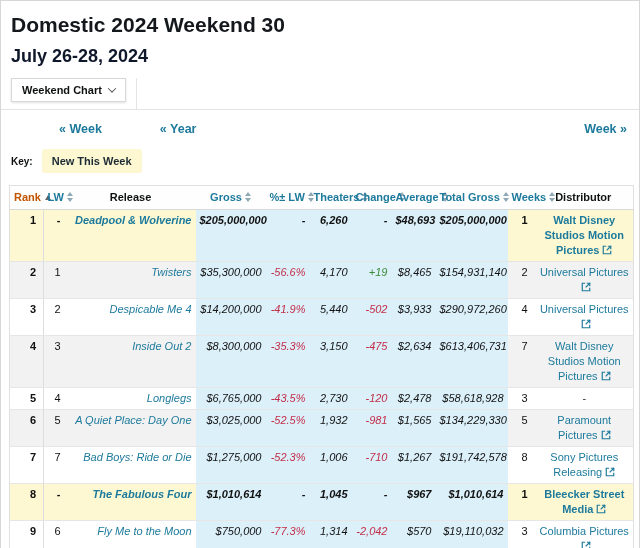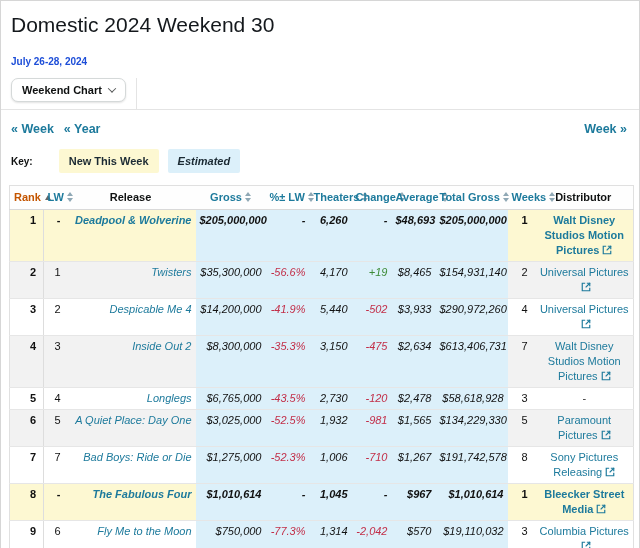--- a/index.html
+++ b/index.html
@@ -4,44 +4,44 @@
 <style>
   * { margin:0; padding:0; box-sizing:border-box; }
   html,body { background:#fff; }
   body { font-family:"Liberation Sans", sans-serif; color:#111; }
   .page {
     position:relative; width:640px; height:548px; overflow:hidden;
     background:#fff; border:1px solid #d6d6d6; border-bottom:none;
   }
   
   .hdr { padding:12px 10px 0 10px; }
-  .title { font-size:21px; font-weight:400; color:#14181c; letter-spacing:0; }
-  .date { margin-top:19px; font-size:10px; font-weight:700; color:#1d4ed8; }
+  .title { font-size:21px; font-weight:700; color:#14181c; letter-spacing:0; }
+  .date { margin-top:9px; font-size:18px; font-weight:700; color:#0f172a; }
   
   .toolbar { margin-top:11px; border-bottom:1px solid #e4e4e4; display:flex; }
   .toolbar .cell { padding:0 10px 7px 10px; border-right:1px solid #e4e4e4; }
   .chart-btn {
     display:inline-flex; align-items:center; gap:7px;
-    background:#fff; border:1px solid #d5d9d9; border-radius:7px;
+    background:#fff; border:1px solid #d5d9d9; border-radius:0;
     box-shadow:0 1px 2px rgba(15,17,17,.12);
     padding:5px 10px; font-size:11px; font-weight:700; color:#0f1111; cursor:pointer;
     font-family:"Liberation Sans", sans-serif;
   }
   .chev { width:6px; height:6px; border-right:1.6px solid #565959; border-bottom:1.6px solid #565959;
     transform:rotate(45deg) translate(-1px,-1px); display:inline-block; }
   
   .nav { display:flex; justify-content:space-between; padding:12px 12px 0 10px;
     font-size:12.5px; font-weight:700; color:var(--link,#1d7a9c); }
   .nav .grp { display:flex; gap:10px; }
-  .navlink { color:var(--link,#1d7a9c); cursor:pointer; }
+  .navlink { color:var(--link,#1d7a9c); cursor:pointer;margin-left:48px; }
   
   .key { display:flex; align-items:center; gap:9px; padding:13px 10px 12px 10px; }
   .key-label { font-size:10px; font-weight:700; color:#0f1111; }
   .badge { font-size:11px; font-weight:700; color:#1b2a33; padding:6px 10px; border-radius:2px; }
-  .badge.new { background:var(--new-row-bg,#fdf8d2);margin-left:17px; }
+  .badge.new { background:var(--new-row-bg,#fdf8d2); }
   .badge.est { background:var(--estimated-bg,#dcf0fa); font-style:italic; }
   
   table { width:624px; margin:0 8px; border-collapse:collapse; table-layout:fixed;
     font-size:11px; border:1px solid #e0e0e0; }
   th, td { padding:3px 4px; line-height:15px; vertical-align:top; }
   thead th { color:var(--link,#1d7a9c); font-weight:700; 
     border-bottom:1px solid #d9d9d9; background:#fefefe; white-space:nowrap; padding-top:4px; padding-bottom:4px; }
   thead th.left { text-align:center; color:#0f1111; }
   thead th.h-rank { color:var(--rank-sorted,#c45500); text-align:left; }
   tbody td { border-bottom:1px solid #e6e6e6; }
@@ -92,21 +92,20 @@
     <div class="grp">
       <span class="navlink">« Week</span>
       <span class="navlink">« Year</span>
     </div>
     <span class="navlink">Week »</span>
   </div>
 
   <div class="key">
     <span class="key-label">Key:</span>
     <span class="badge new">New This Week</span>
-    <span class="badge est">Estimated</span>
   </div>
 
   <table>
     <colgroup>
       <col style="width:34px">
         <col style="width:22px">
         <col style="width:130px">
       <col style="width:70px">
         <col style="width:44px">
         <col style="width:42px">

